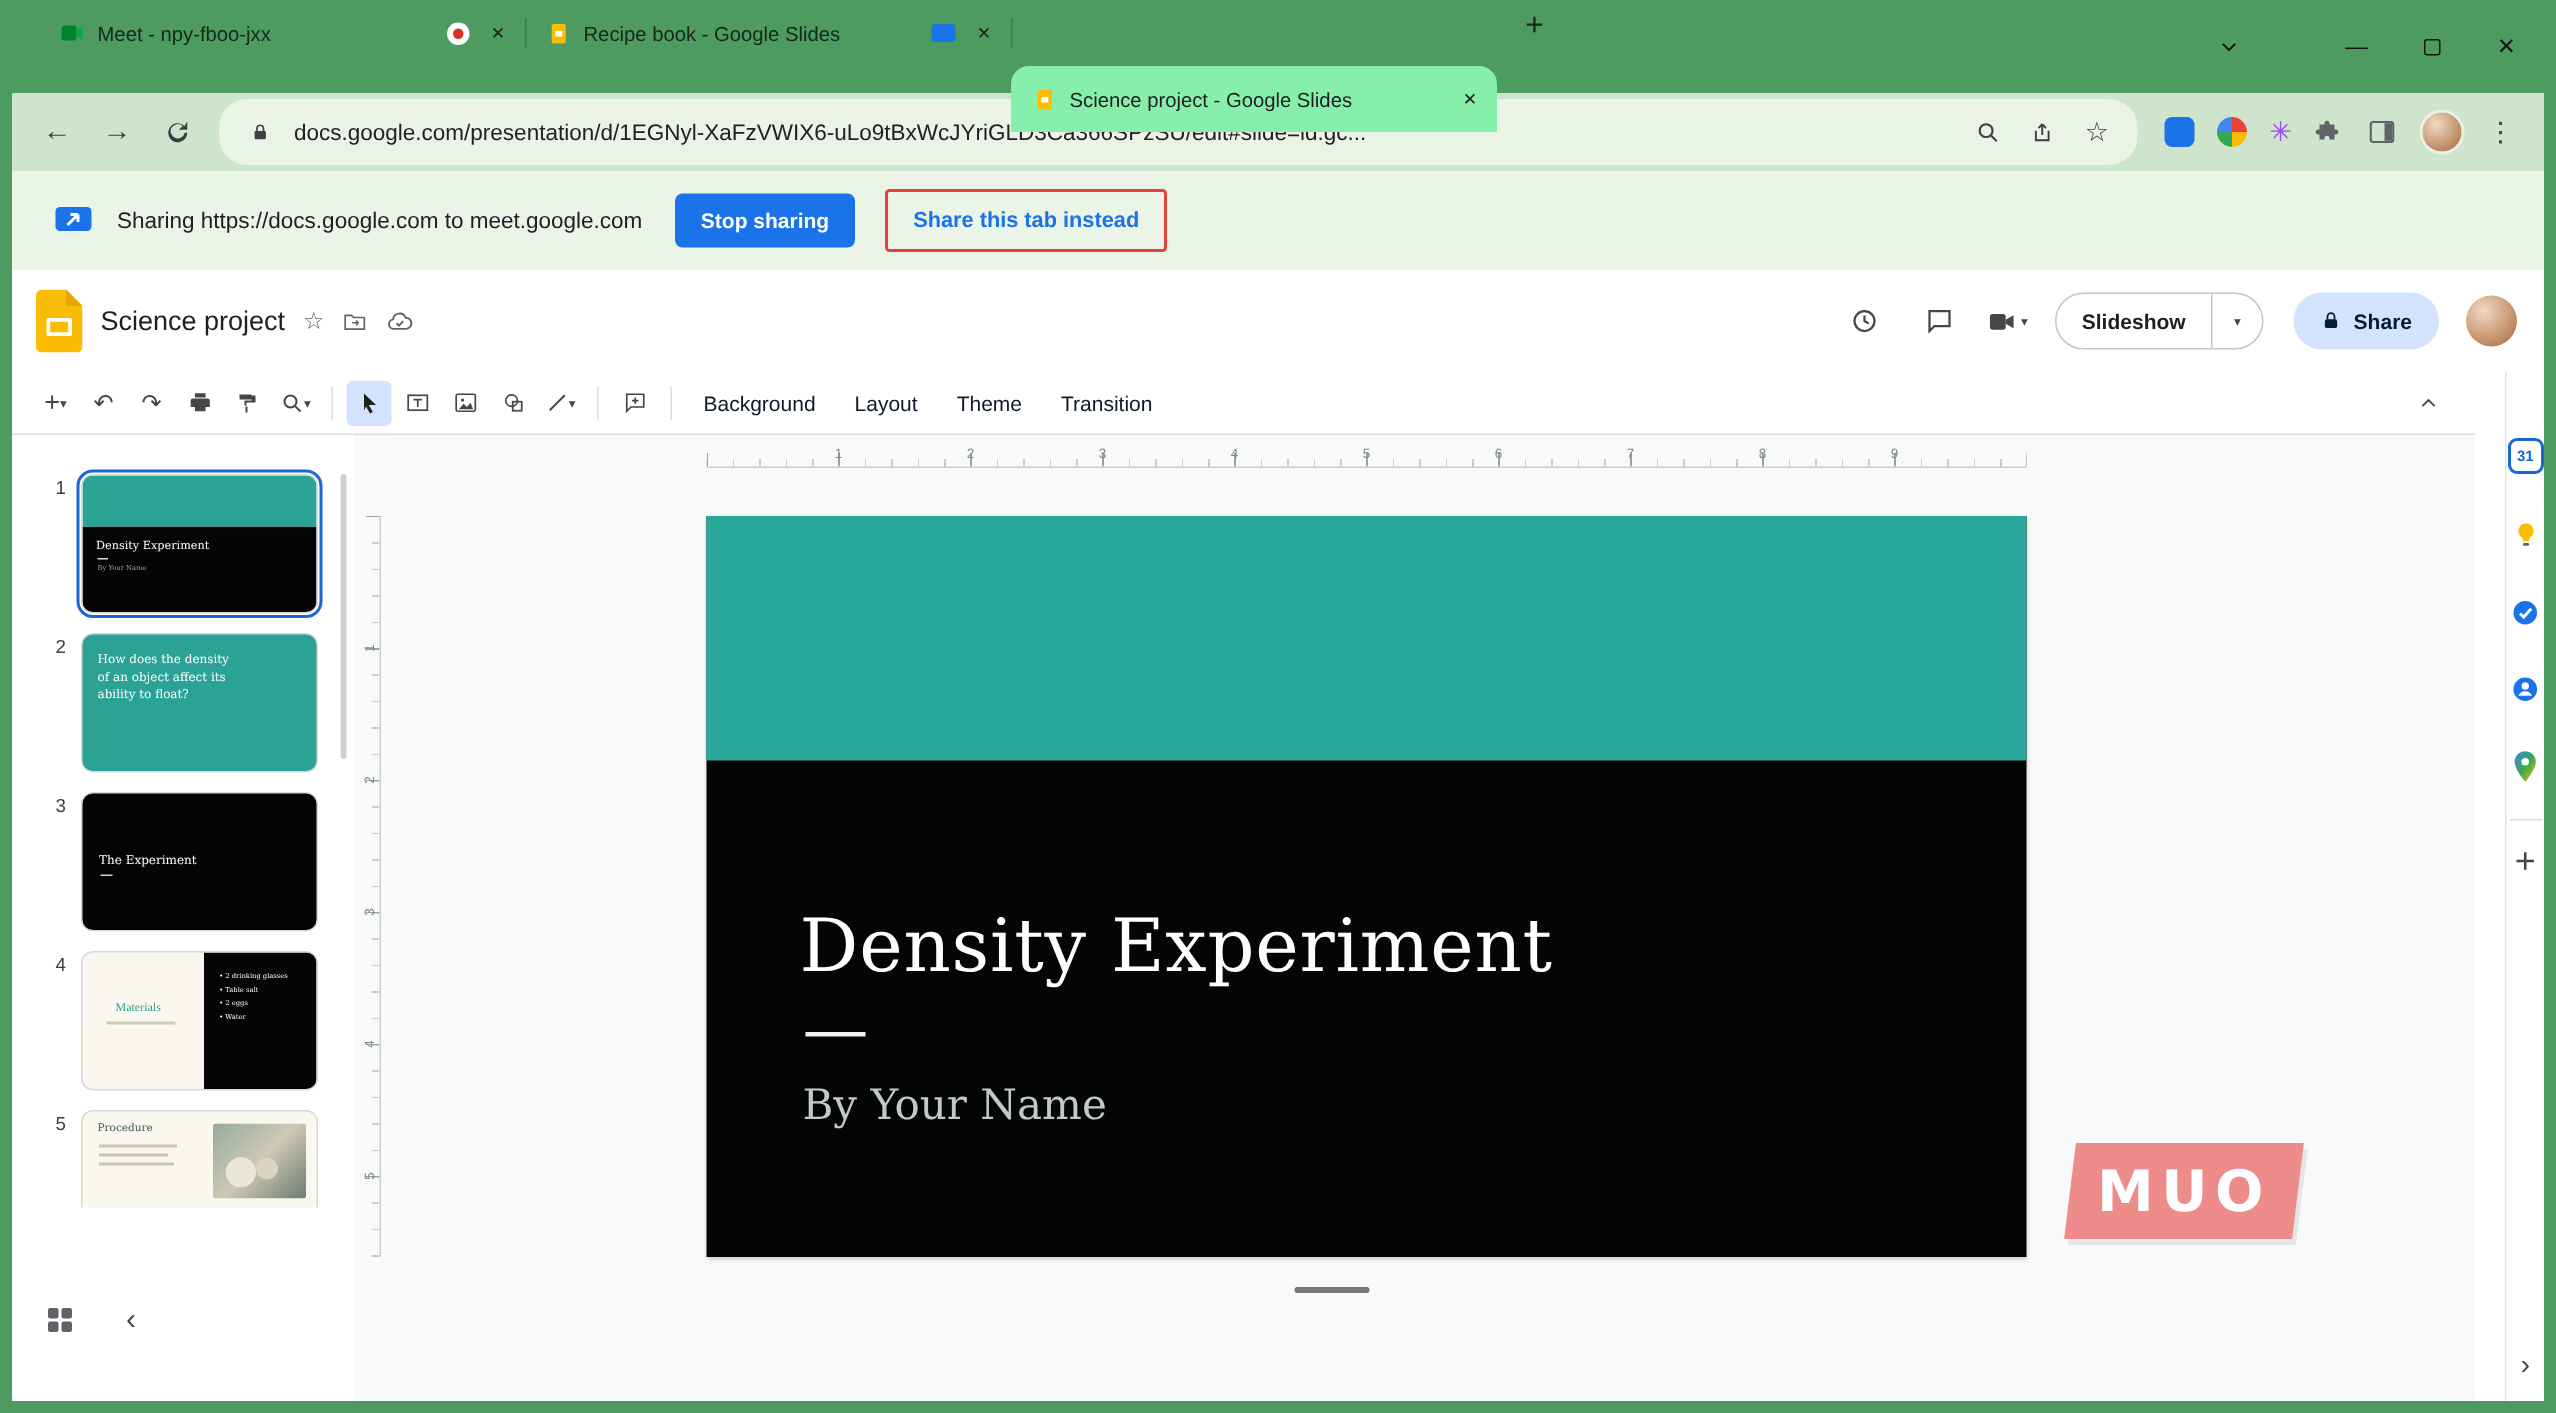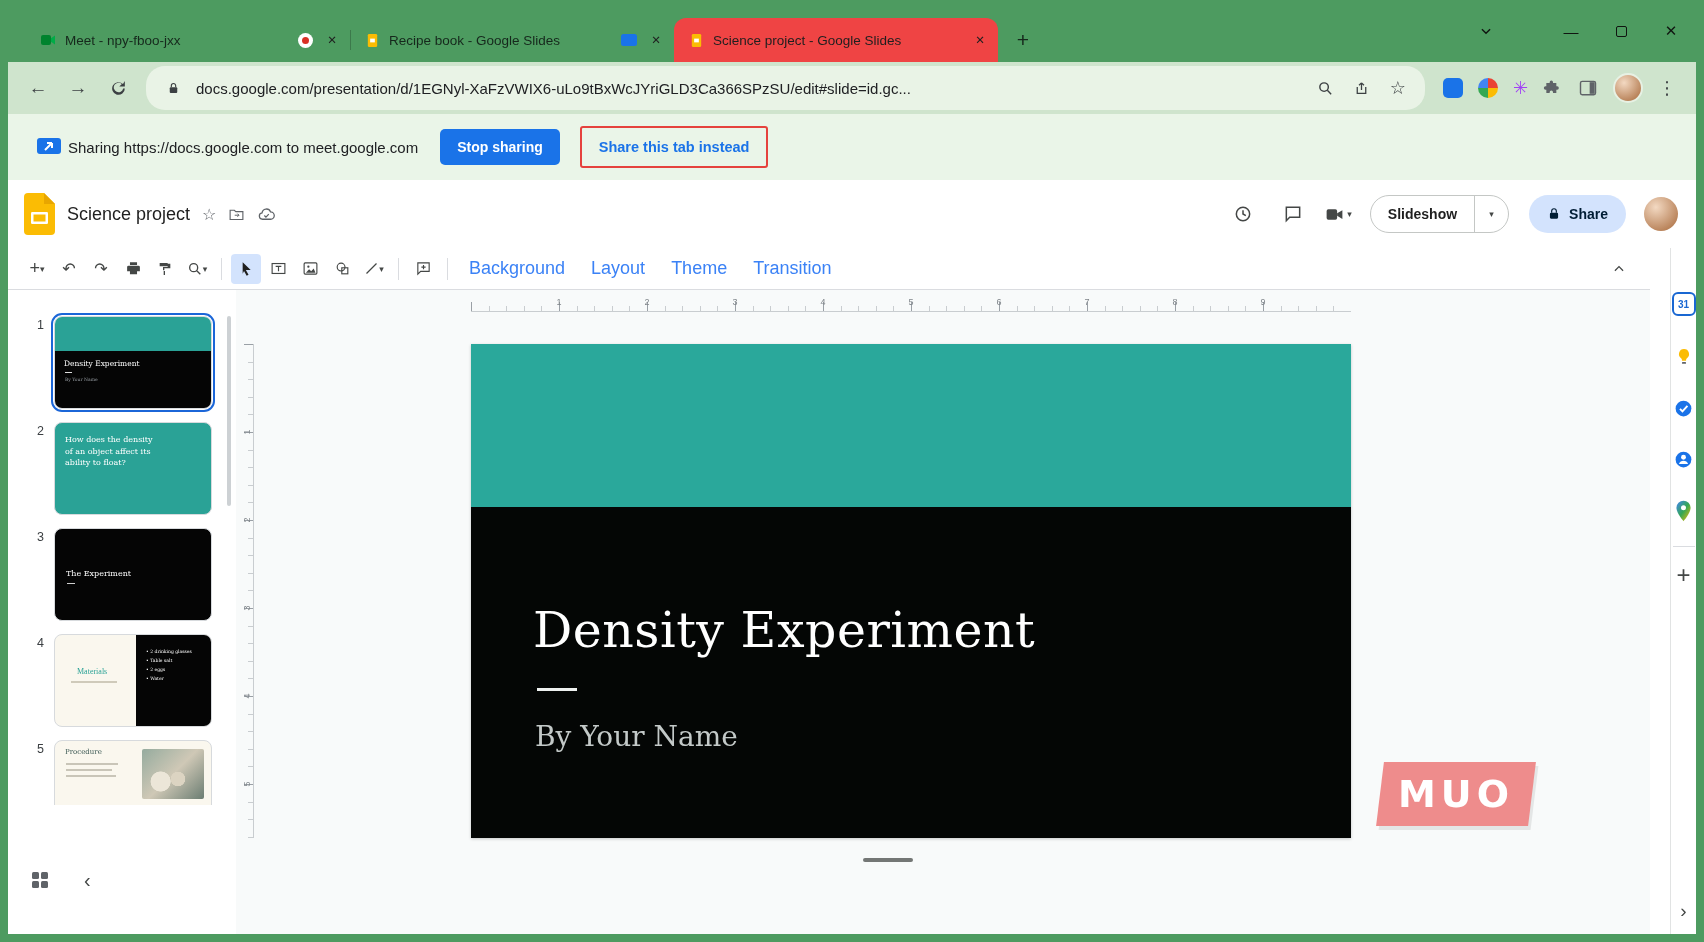--- a/index.html
+++ b/index.html
@@ -1,23 +1,23 @@
 <!DOCTYPE html>
 <html><head>
 <meta charset="utf-8">
 <style>
   * { margin:0; padding:0; box-sizing:border-box; }
   html,body { width:1704px; height:942px; overflow:hidden; font-family:"Liberation Sans",sans-serif; }
   .frame { position:absolute; inset:0; background:#4d9b60; padding:0 8px 8px 8px; display:flex; flex-direction:column; }
 
   
-  .tabstrip { height:62px; display:flex; align-items:flex-end; padding-left:18px; position:relative; }
+  .tabstrip { height:62px; display:flex; padding-left:18px; position:relative; }
   .tab { width:324px; height:44px; display:flex; align-items:center; gap:9px; padding:0 8px 0 14px;
          border-radius:12px 12px 0 0; color:#16281c; font-size:13.5px; position:relative; cursor:default; }
-  .tab.active { background:#ef4444; color:#1f1f1f; }
+  .tab.active { background:#86efac; color:#1f1f1f;margin-top:44px; }
   .tab:not(.active)::after { content:""; position:absolute; right:-1px; top:12px; bottom:12px; width:1px; background:rgba(0,0,0,.22); }
   .tab-label { flex:1; white-space:nowrap; overflow:hidden; text-overflow:ellipsis; }
   .tclose { width:20px; height:20px; border-radius:50%; display:flex; align-items:center; justify-content:center;
             font-size:11.5px; color:#1f1f1f; flex:0 0 auto; }
   .fav { width:16px; height:16px; flex:0 0 auto; display:flex; align-items:center; justify-content:center; }
   .recdot { width:15px; height:15px; border-radius:50%; background:#fff; display:flex; align-items:center; justify-content:center; flex:0 0 auto; }
   .recdot i { width:7px; height:7px; border-radius:50%; background:#d93025; }
   .castchip { width:16px; height:12px; border-radius:2.5px; background:#1a73e8; flex:0 0 auto; }
   .newtab { width:34px; height:34px; margin:0 0 5px 8px; display:flex; align-items:center; justify-content:center;
             font-size:21px; color:#16281c; border-radius:50%; }
@@ -38,21 +38,21 @@
   .ext-blue { width:20px; height:20px; border-radius:5px; background:#1a73e8; }
   .ext-circle { width:20px; height:20px; border-radius:50%;
                 background:conic-gradient(#ea4335 0 25%, #fbbc04 0 50%, #34a853 0 75%, #4285f4 0); }
   .ext-pin { font-size:18px; color:#a142f4; line-height:1; }
   .avatar { width:30px; height:30px; border-radius:50%;
             background:radial-gradient(circle at 35% 30%, #f3d9c2, #b9835a 75%); border:2px solid #e7f1e4; }
   .dots { font-size:18px; color:#3c4043; }
 
   
   .banner { height:66px; background:#eaf5e8; display:flex; align-items:center; padding:0 28px; }
-  .banner-msg { font-size:15px; color:#202124; margin-left:6px; }
+  .banner-msg { font-size:15px; color:#202124; margin-left:16px; }
   .stop-btn { background:#1a73e8; color:#fff; border:none; border-radius:5px; padding:10px 17px; font-size:14px;
               font-weight:700; margin-left:22px; cursor:pointer; font-family:inherit; }
   .red-box { border:2px solid #e5423d; border-radius:3px; padding:10px 17px; margin-left:20px; }
   .alt-link { color:#1a73e8; font-size:14.5px; font-weight:600; cursor:pointer;text-align:center; }
 
   
   .app { flex:1; position:relative; background:#fff; overflow:hidden; }
   .app-header { height:68px; display:flex; align-items:center; padding:0 18px 0 16px; }
   .title-col { margin-left:12px; display:flex; flex-direction:column; justify-content:center; gap:3px; }
   .title-row { display:flex; align-items:center; gap:12px; font-size:18px; color:#1f1f1f; }
@@ -69,21 +69,21 @@
   .share-btn { height:38px; background:#d3e3fd; border-radius:20px; display:flex; align-items:center; gap:8px;
                padding:0 18px; color:#001d35; font-size:14px; font-weight:700; margin-left:8px; border:none; cursor:pointer; font-family:inherit; }
   .avatar-lg { width:34px; height:34px; border-radius:50%; background:radial-gradient(circle at 35% 30%, #f3d9c2, #b9835a 75%); margin-left:6px; }
 
   .app-toolbar { height:42px; display:flex; align-items:center; gap:2px; padding:0 12px 0 14px;
                  border-bottom:1px solid #dadce0; margin-right:46px; }
   .tb-btn { min-width:30px; height:30px; border-radius:4px; display:flex; align-items:center; justify-content:center;
             color:#444746; font-size:16px; padding:0 2px; }
   .tb-btn.active-tool { background:#d3e3fd; }
   .tb-sep { width:1px; height:22px; background:#dadce0; margin:0 7px; flex:0 0 auto; }
-  .tb-text { padding:7px 12px; font-size:18px; color:#3b82f6; border-radius:4px; }
+  .tb-text { padding:7px 12px; font-size:14px; color:#0f172a; border-radius:4px; }
   .collapse { margin-left:auto; margin-right:4px; }
 
   .app-body { position:absolute; top:110px; left:0; right:46px; bottom:0; }
 
   
   .filmstrip { position:absolute; left:0; top:0; height:515px; width:228px; padding:26px 0 0 20px; overflow:hidden; background:#fff; }
   .fs-row { display:flex; gap:10px; margin-bottom:13px; }
   .fs-num { width:16px; font-size:12.5px; color:#3c4043; padding-top:2px; text-align:right; flex:0 0 auto; }
   .thumb { width:158px; height:93px; border:1px solid #d7dadd; border-radius:8px; overflow:hidden; position:relative;
            background:#fff; flex:0 0 auto; }

